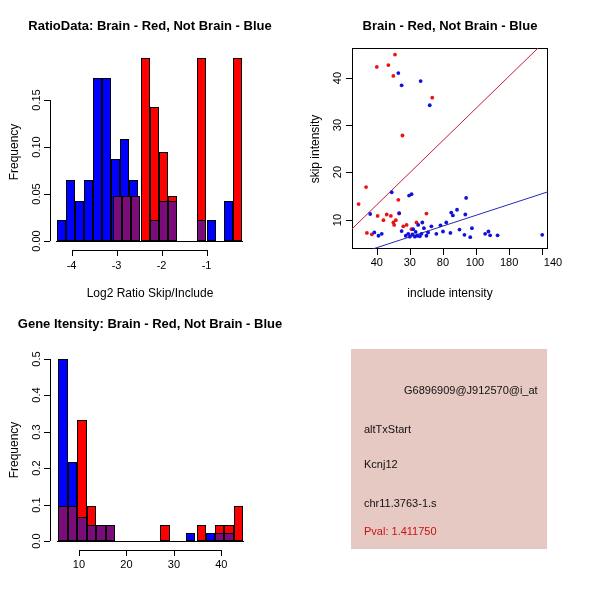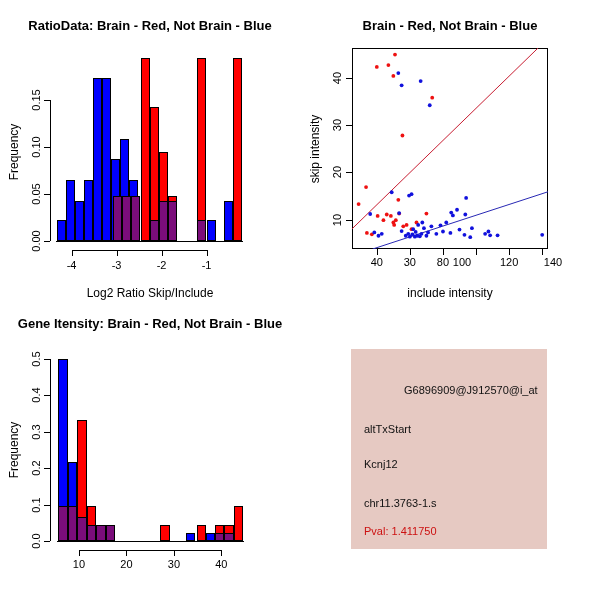--- a/index.html
+++ b/index.html
@@ -95,23 +95,23 @@
       <div style="position: absolute; left: 196.7px; top: 220.333px; width: 9px; height: 20.6667px; background: rgb(123, 13, 123); border: 1px solid rgb(0, 0, 0); box-sizing: border-box;"></div>
       <div style="position: absolute; left: 56.2px; top: 241px; width: 186.5px; height: 1px; background: rgb(0, 0, 0);"></div>
       <div style="position: absolute; left: 352px; top: 48px; width: 196px; height: 201px; border: 1px solid rgb(0, 0, 0); box-sizing: border-box;"></div>
       <div style="position: absolute; left: 376.81px; top: 249px; width: 1px; height: 6px; background: rgb(0, 0, 0);"></div>
       <div class="tick" style="position: absolute; left: 356.81px; top: 256px; width: 40px; text-align: center;">40</div>
       <div style="position: absolute; left: 409.89px; top: 249px; width: 1px; height: 6px; background: rgb(0, 0, 0);"></div>
       <div class="tick" style="position: absolute; left: 389.89px; top: 256px; width: 40px; text-align: center;">30</div>
       <div style="position: absolute; left: 442.97px; top: 249px; width: 1px; height: 6px; background: rgb(0, 0, 0);"></div>
       <div class="tick" style="position: absolute; left: 422.97px; top: 256px; width: 40px; text-align: center;">80</div>
       <div style="position: absolute; left: 476.051px; top: 249px; width: 1px; height: 6px; background: rgb(0, 0, 0);"></div>
-      <div class="tick" style="position: absolute; left: 442px; top: 256px; width: 40px; text-align: center;">100</div>
+      <div class="tick" style="position: absolute; left: 455px; top: 256px; width: 40px; text-align: center;">100</div>
       <div style="position: absolute; left: 509.131px; top: 249px; width: 1px; height: 6px; background: rgb(0, 0, 0);"></div>
-      <div class="tick" style="position: absolute; left: 489.131px; top: 256px; width: 40px; text-align: center;">120</div>
+      <div class="tick" style="position: absolute; left: 489.131px; top: 256px; width: 40px; text-align: center;">180</div>
       <div style="position: absolute; left: 542.211px; top: 249px; width: 1px; height: 6px; background: rgb(0, 0, 0);"></div>
       <div class="tick" style="position: absolute; left: 522.211px; top: 256px; width: 40px; text-align: right;">140</div>
       <div style="position: absolute; left: 346px; top: 219.678px; width: 6px; height: 1px; background: rgb(0, 0, 0);"></div>
       <div class="tick" style="position: absolute; left: 319px; top: 213.678px; width: 36px; text-align: center; transform: rotate(-90deg);">10</div>
       <div style="position: absolute; left: 346px; top: 172.384px; width: 6px; height: 1px; background: rgb(0, 0, 0);"></div>
       <div class="tick" style="position: absolute; left: 319px; top: 166.384px; width: 36px; text-align: center; transform: rotate(-90deg);">20</div>
       <div style="position: absolute; left: 346px; top: 125.089px; width: 6px; height: 1px; background: rgb(0, 0, 0);"></div>
       <div class="tick" style="position: absolute; left: 319px; top: 119.089px; width: 36px; text-align: center; transform: rotate(-90deg);">30</div>
       <div style="position: absolute; left: 346px; top: 77.7953px; width: 6px; height: 1px; background: rgb(0, 0, 0);"></div>
       <div class="tick" style="position: absolute; left: 319px; top: 71.7953px; width: 36px; text-align: center; transform: rotate(-90deg);">40</div>

